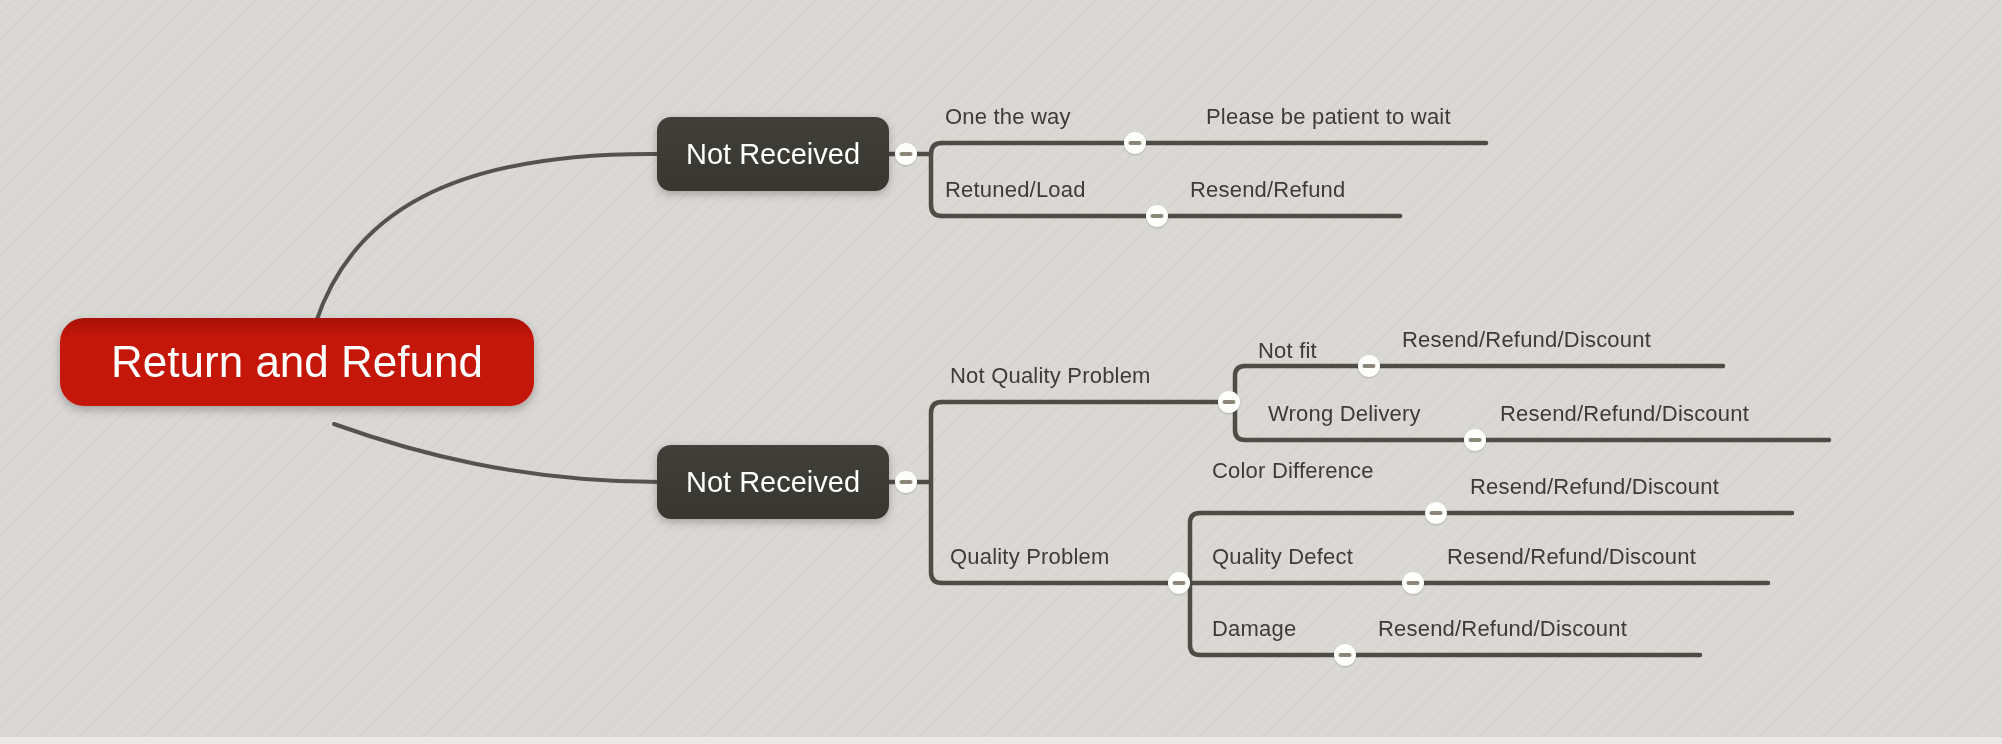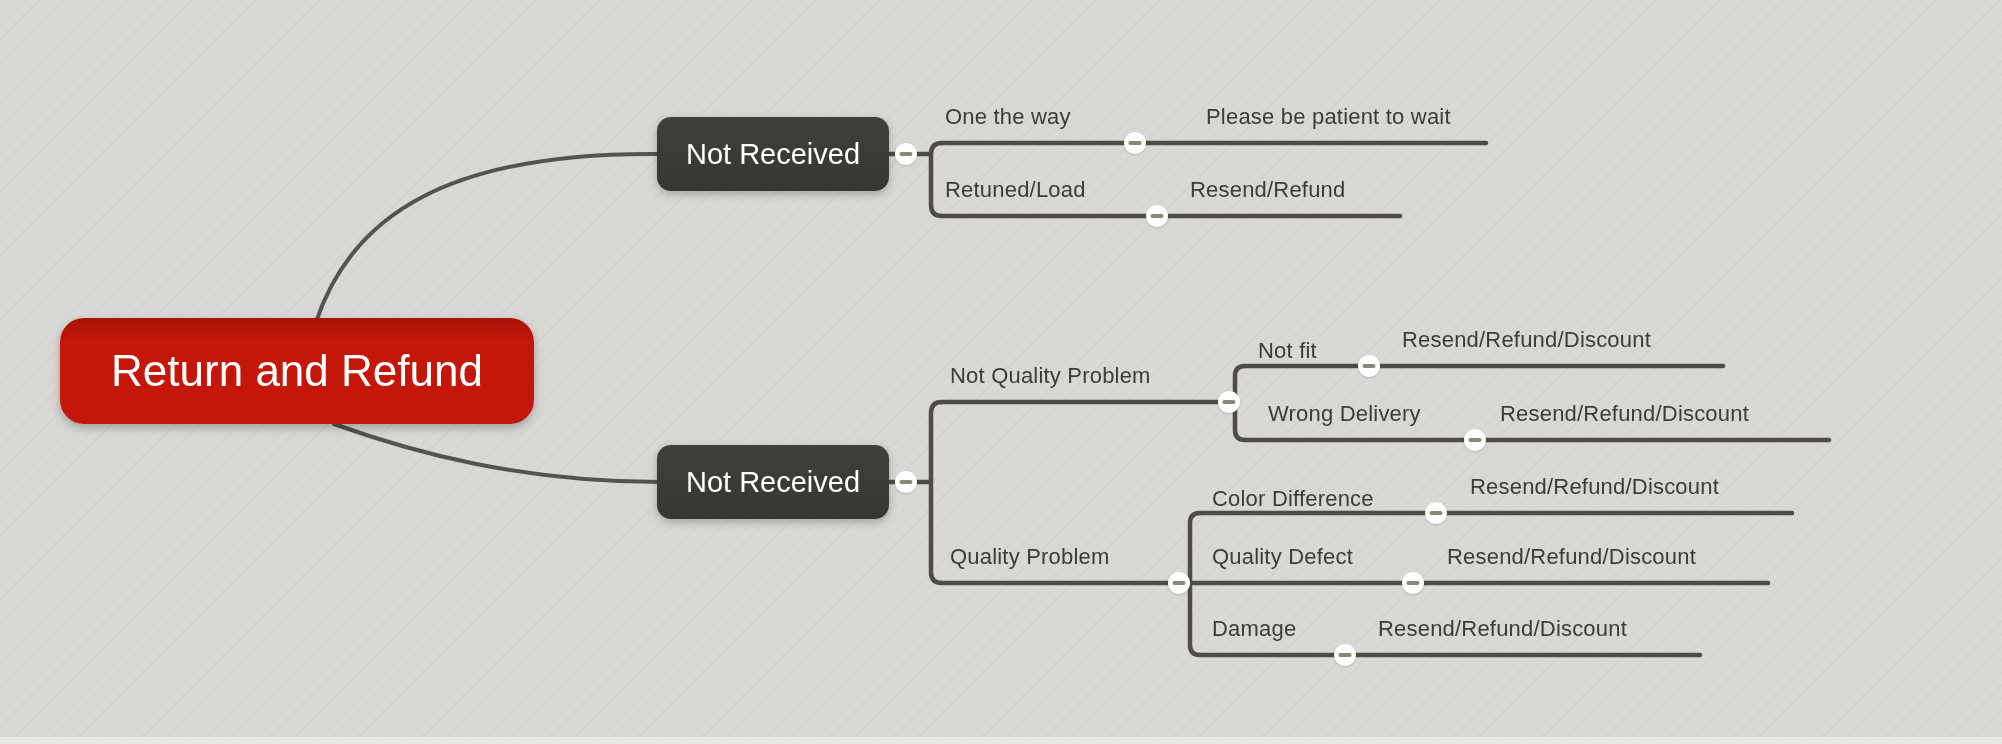--- a/index.html
+++ b/index.html
@@ -13,21 +13,21 @@
   .bottom-strip { position:absolute; left:0; bottom:0; width:100%; height:7px;
     background:rgba(255,255,255,0.45); }
   svg.connectors { position:absolute; left:0; top:0; }
   svg.connectors path { fill:none; stroke:#4e4c45; stroke-width:4.5; stroke-linecap:round; stroke-linejoin:round; }
   svg.connectors path.root-curve { stroke:#55534d; stroke-width:4; }
   .node {
     position:absolute; display:flex; align-items:center; justify-content:center;
     color:#ffffff; white-space:nowrap;
   }
   .node.root {
-    left:60px; top:318px; width:474px; height:106px;
+    left:60px; top:318px; width:474px; height:88px;
     background:linear-gradient(180deg, #a91107 0%, #c41609 22%, #c41609 100%);
     border-radius:24px; font-size:44px;
     box-shadow:0 4px 10px rgba(0,0,0,0.25);
   }
   .node.branch {
     width:232px; height:74px;
     background:linear-gradient(180deg, #413f39 0%, #383631 100%);
     border-radius:14px; font-size:29px;
     box-shadow:0 3px 8px rgba(0,0,0,0.25);
   }
@@ -92,21 +92,21 @@
   <div class="topic-label" style="left:945px;  bottom:541px;">Retuned/Load</div>
   <div class="topic-label" style="left:1190px; bottom:541px;">Resend/Refund</div>
 
   <div class="topic-label" style="left:950px;  bottom:355px;">Not Quality Problem</div>
   <div class="topic-label" style="left:1258px; bottom:380px;">Not fit</div>
   <div class="topic-label" style="left:1402px; bottom:391px;">Resend/Refund/Discount</div>
   <div class="topic-label" style="left:1268px; bottom:317px;">Wrong Delivery</div>
   <div class="topic-label" style="left:1500px; bottom:317px;">Resend/Refund/Discount</div>
 
   <div class="topic-label" style="left:950px;  bottom:174px;">Quality Problem</div>
-  <div class="topic-label" style="left:1212px; bottom:232px;">Color Difference</div>
+  <div class="topic-label" style="left:1212px; bottom:260px;">Color Difference</div>
   <div class="topic-label" style="left:1470px; bottom:244px;">Resend/Refund/Discount</div>
   <div class="topic-label" style="left:1212px; bottom:174px;">Quality Defect</div>
   <div class="topic-label" style="left:1447px; bottom:174px;">Resend/Refund/Discount</div>
   <div class="topic-label" style="left:1212px; bottom:102px;">Damage</div>
   <div class="topic-label" style="left:1378px; bottom:102px;">Resend/Refund/Discount</div>
 
   <div class="collapse" style="left:895px;  top:143px;">
       <span class="minus"></span>
     </div>
   <div class="collapse" style="left:1124px; top:132px;">

